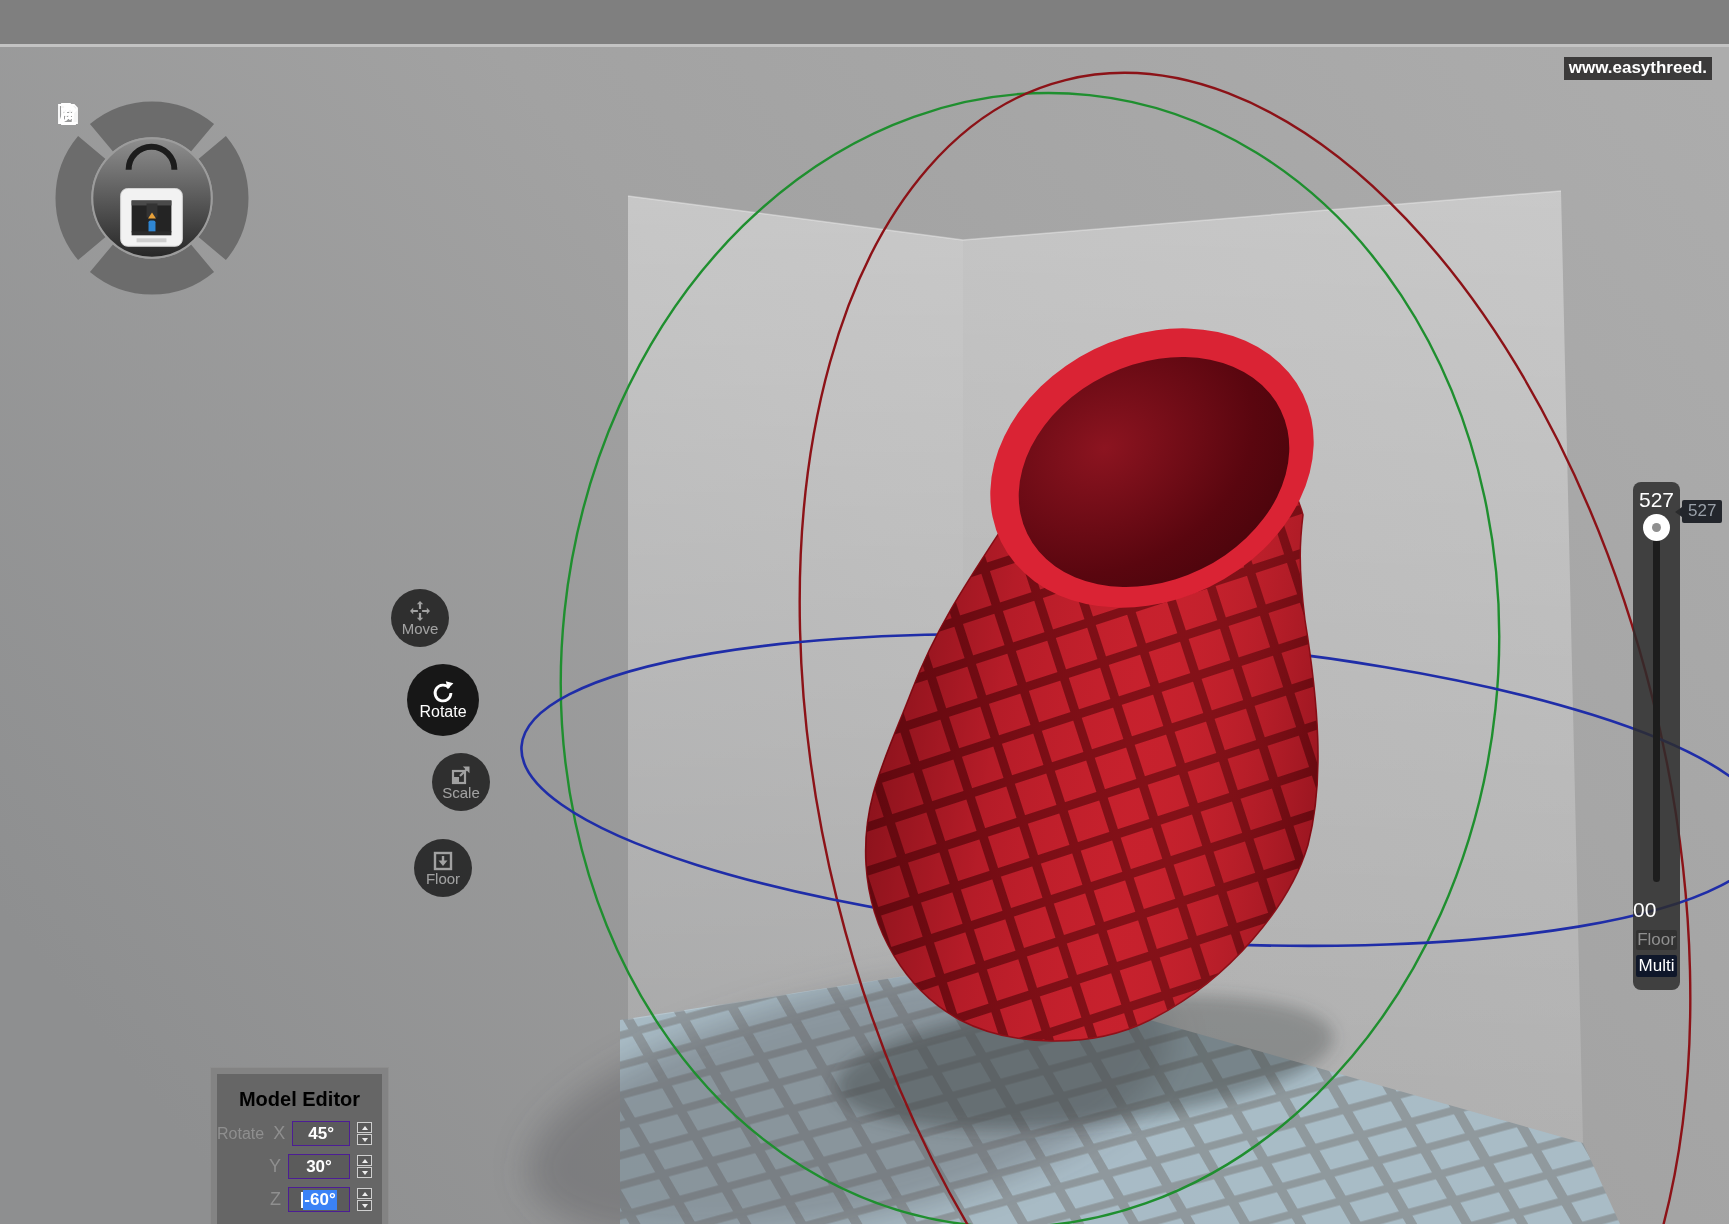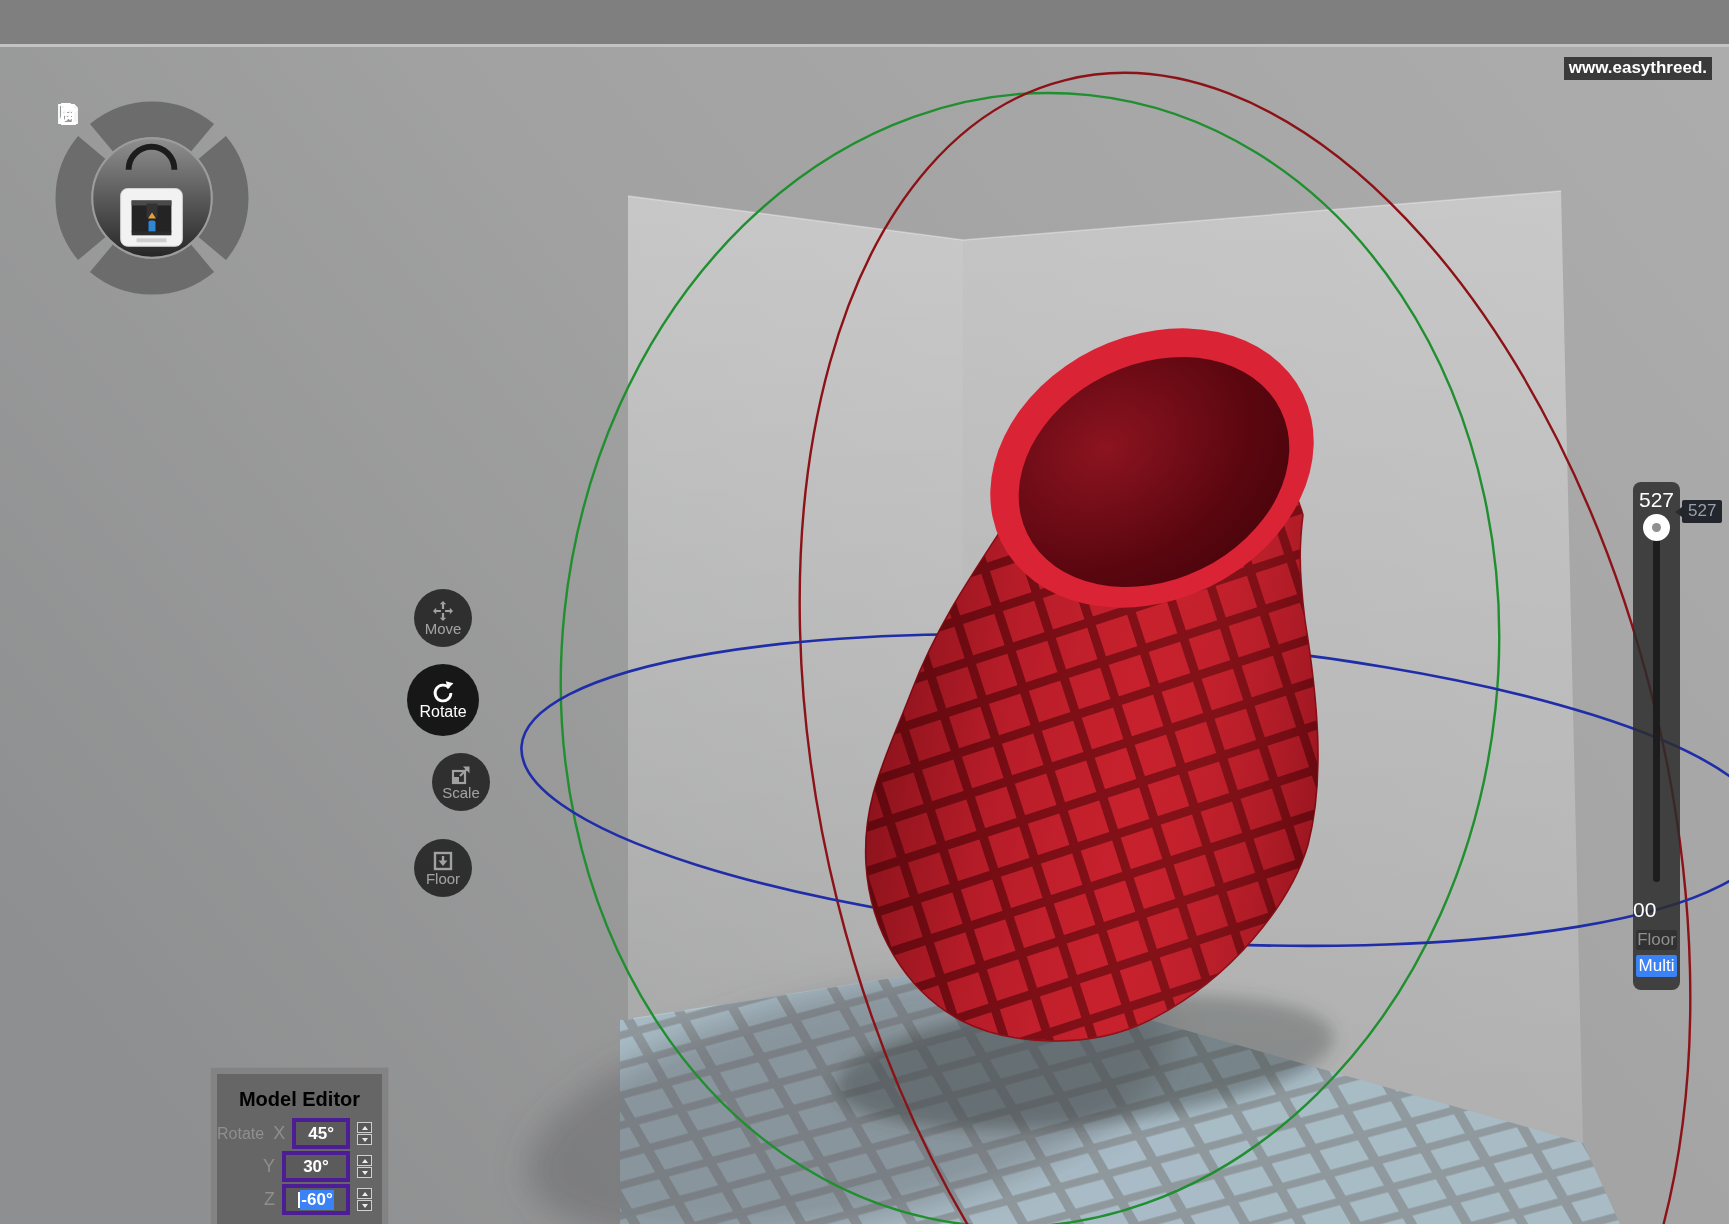--- a/index.html
+++ b/index.html
@@ -27,50 +27,50 @@
   .radial{position:absolute;left:55px;top:101px;width:194px;height:194px;z-index:30;}
   .radial svg{position:absolute;left:0;top:0;}
   .radial .seg-icon{position:absolute;width:26px;height:26px;}
   .ri-top{left:84px;top:6px;}   .ri-left{left:7px;top:84px;}
   .ri-right{left:161px;top:84px;} .ri-bottom{left:84px;top:161px;}
   
   .tool{position:absolute;border-radius:50%;background:rgba(28,28,28,.85);
         display:flex;flex-direction:column;align-items:center;justify-content:center;z-index:30;}
   .tool .lbl{color:#fff;font-size:15px;margin-top:-3px;}
   .tool.dim .lbl,.tool.dim svg{opacity:.55;}
-  .t-move{left:414px;top:589px;width:58px;height:58px;}
+  .t-move{left:391px;top:589px;width:58px;height:58px;}
   .t-rotate{left:407px;top:664px;width:72px;height:72px;background:rgba(16,16,16,.95);}
   .t-rotate .lbl{font-size:16px;}
   .t-scale{left:432px;top:753px;width:58px;height:58px;}
   .t-floor{left:414px;top:839px;width:58px;height:58px;}
   
   .slider{position:absolute;left:1633px;top:482px;width:47px;height:508px;border-radius:8px;
           background:rgba(44,44,44,.84);z-index:30;}
   .slider .maxv{position:absolute;top:6px;width:100%;text-align:center;color:#fff;font-size:21px;}
   .slider .track{position:absolute;left:20px;top:44px;width:7px;height:356px;background:#1d1d1d;border-radius:4px;}
   .slider .handle{position:absolute;left:10px;top:32px;width:27px;height:27px;border-radius:50%;background:#fff;
                   display:flex;align-items:center;justify-content:center;}
   .slider .handle i{width:9px;height:9px;border-radius:50%;background:#8f8f8f;}
   .slider .minv{position:absolute;top:416px;width:100%;text-align:left;color:#fff;font-size:21px;}
   .mode{position:absolute;left:3px;width:41px;text-align:center;font-size:17px;border-radius:2px;}
   .mode.single{top:448px;color:#8f8f8f;background:rgba(25,25,25,.35);}
-  .mode.multi{top:473px;color:#fff;background:#3b82f6;padding:1px 0;}
+  .mode.multi{top:473px;color:#fff;background:#0f172a;padding:1px 0;}
   .sl-tip{position:absolute;left:1682px;top:500px;background:#23262c;color:#99a0a9;font-size:17px;
           padding:1px 6px 2px;border-radius:2px;z-index:29;}
   .sl-tip:before{content:"";position:absolute;left:-7px;top:7px;border-top:5px solid transparent;
           border-bottom:5px solid transparent;border-right:7px solid #23262c;}
   
   .meditor{position:absolute;left:210px;top:1067px;width:179px;height:170px;
            background:rgba(130,130,130,.9);padding:0;z-index:30;box-sizing:border-box;border:1px solid #8d8d8d;}
   .meditor .inner{position:absolute;left:6px;top:6px;right:6px;bottom:0;background:rgba(101,101,101,.97);}
   .me-title{color:#000000;font-size:20px;font-weight:bold;text-align:center;margin:14px 0 10px;}
   .me-row{display:flex;align-items:center;justify-content:flex-end;gap:7px;margin:0 10px 8px 0;height:25px;}
   .me-group{color:#8f8f8f;font-size:16px;margin-right:2px;}
   .me-axis{color:#8f8f8f;font-size:18px;}
-  .me-box{width:60px;height:23px;border:4px solid #4c1d95;background:rgba(60,60,60,.25);
+  .me-box{width:60px;height:23px;border:1px solid #4c1d95;background:rgba(60,60,60,.25);
           color:#fff;font-size:17px;font-weight:bold;display:flex;align-items:center;justify-content:center;}
   .me-box .sel{background:#3b82f6;padding:0 1px;}
   .me-box .caret{display:inline-block;width:2px;height:16px;background:#fff;margin-right:0px;}
   .spin{display:flex;flex-direction:column;gap:1px;}
   .spin b{display:flex;align-items:center;justify-content:center;width:15px;height:11px;
           background:#585858;border:1px solid #cfcfcf;box-sizing:border-box;}
   .tri-u{width:0;height:0;border-left:3.5px solid transparent;border-right:3.5px solid transparent;border-bottom:4.5px solid #ececec;}
   .tri-d{width:0;height:0;border-left:3.5px solid transparent;border-right:3.5px solid transparent;border-top:4.5px solid #ececec;}
 </style>
 </head>

